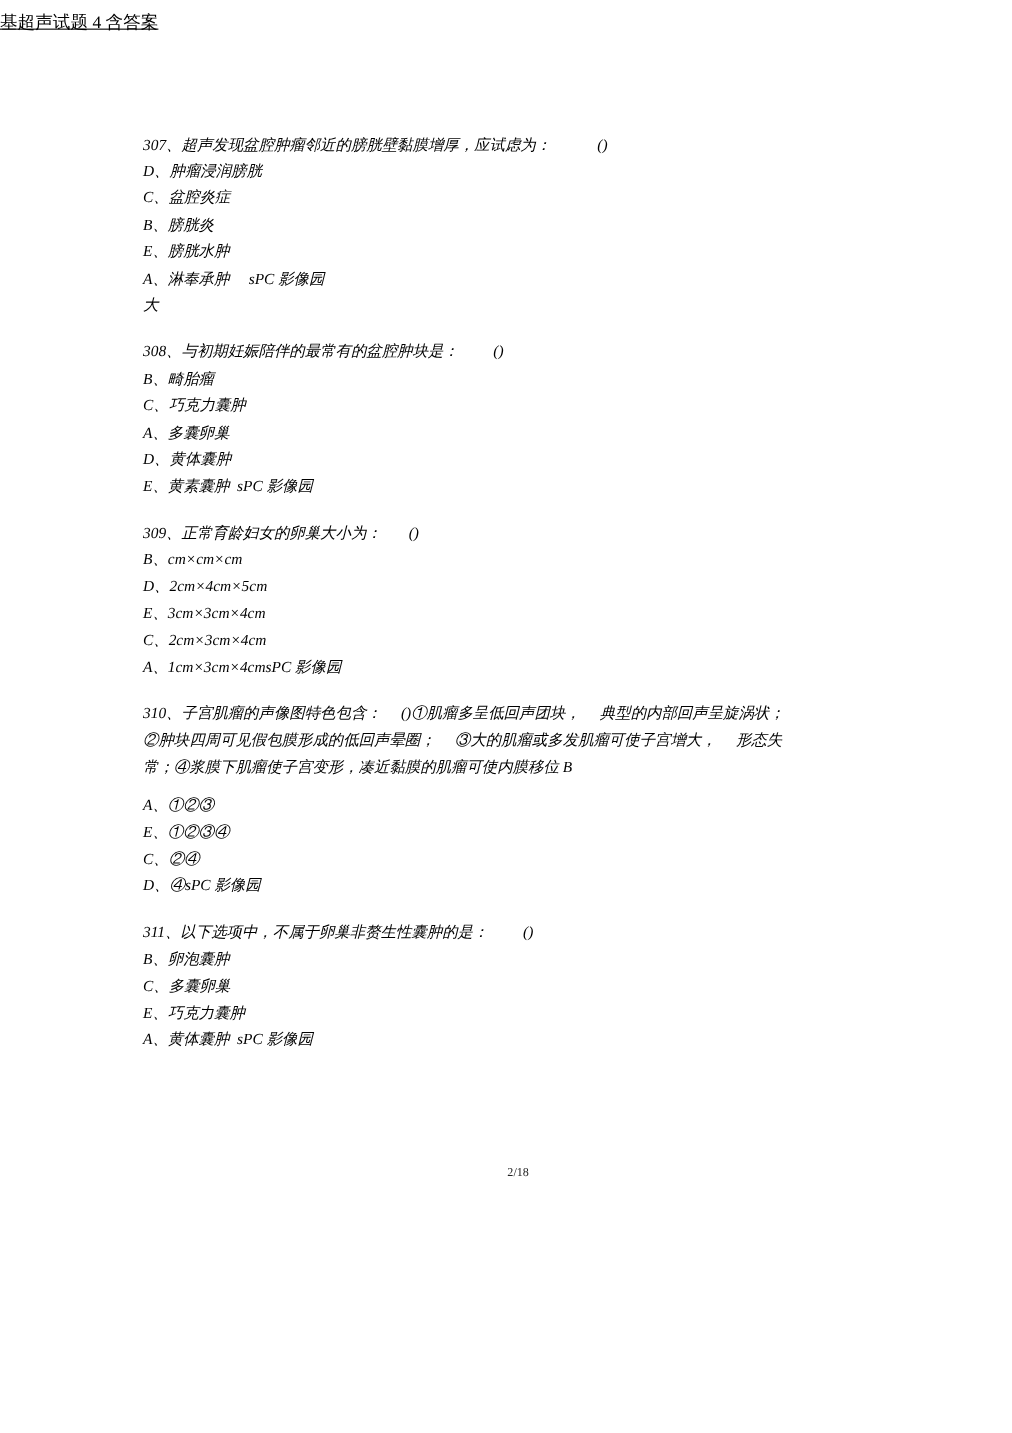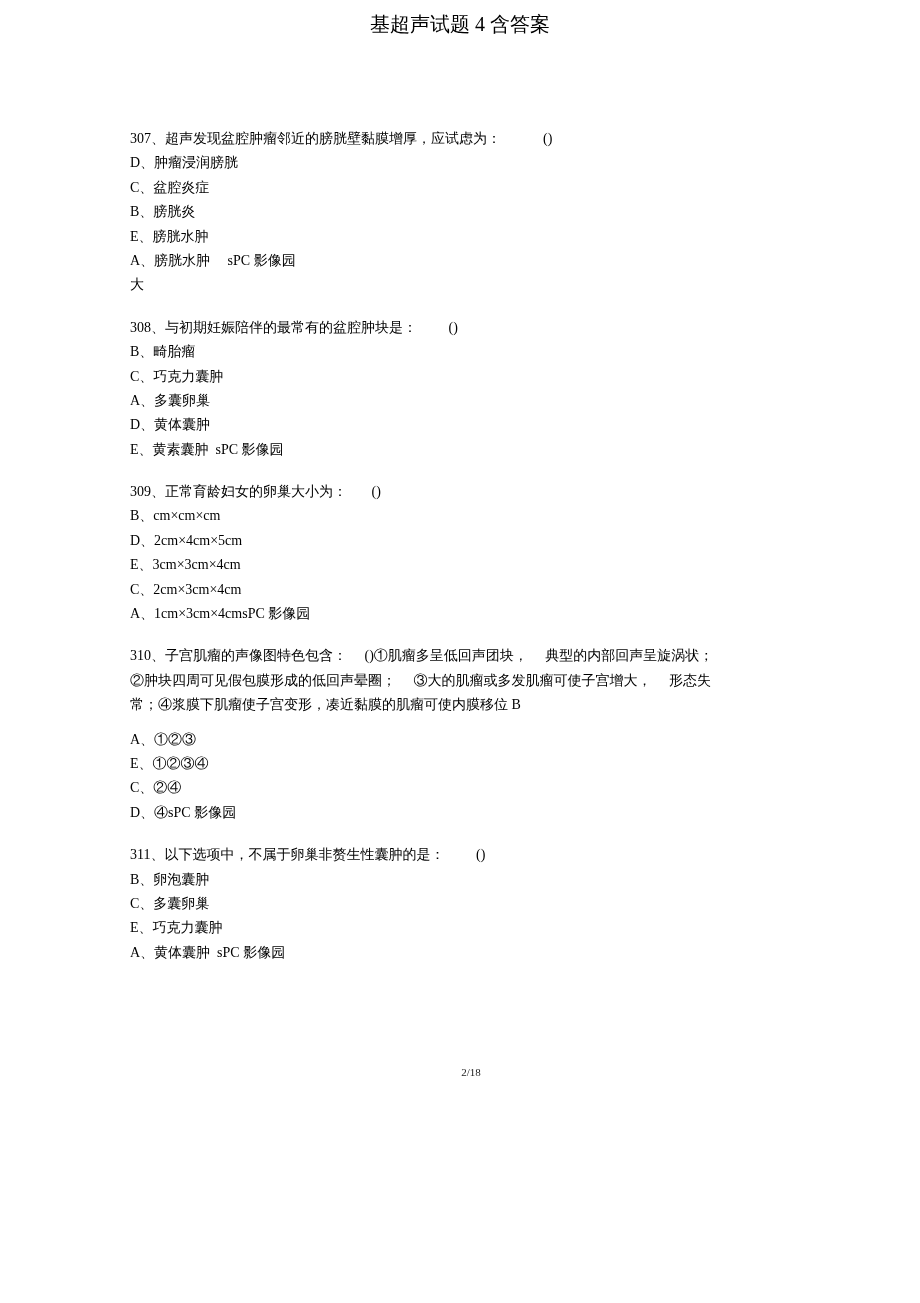--- a/index.html
+++ b/index.html
@@ -6,29 +6,30 @@
     body {
       font-family: "SimSun", "宋体", serif;
       background: #fff;
       width: 920px;
       margin: 0 auto;
       color: #000;
       font-size: 14px;
       line-height: 1.6;
     }
     .header-title {
-      text-align: center;
-      font-size: 20px;
+      text-align: left;
+      font-size: 16px;
       padding-top: 8px;
       padding-bottom: 8px;
+      text-decoration: underline;
     }
     .content {
       padding: 80px 130px 40px 130px;
     }
-    .question-block { margin-bottom: 20px; }
+    .question-block { margin-bottom: 20px; font-style: italic; }
     .question-line {
       margin-bottom: 2px;
       white-space: pre-wrap;
     }
     .footnote-line {
       padding-left: 28px;
       margin-top: 2px;
       white-space: pre-wrap;
     }
     .page-num {
@@ -45,21 +46,21 @@
 <div class="header-title">基超声试题 4 含答案</div>
 
 <div class="content">
 
   <div class="question-block">
     <div class="question-line">307、超声发现盆腔肿瘤邻近的膀胱壁黏膜增厚，应试虑为：            ()</div>
     <div class="question-line">D、肿瘤浸润膀胱</div>
     <div class="question-line">C、盆腔炎症</div>
     <div class="question-line">B、膀胱炎</div>
     <div class="question-line">E、膀胱水肿</div>
-    <div class="question-line">A、膀胱水肿     sPC 影像园</div>
+    <div class="question-line">A、淋奉承肿     sPC 影像园</div>
     <div class="question-line">大</div>
   </div>
 
   <div class="question-block">
     <div class="question-line">308、与初期妊娠陪伴的最常有的盆腔肿块是：         ()</div>
     <div class="question-line">B、畸胎瘤</div>
     <div class="question-line">C、巧克力囊肿</div>
     <div class="question-line">A、多囊卵巢</div>
     <div class="question-line">D、黄体囊肿</div>
     <div class="question-line">E、黄素囊肿  sPC 影像园</div>

